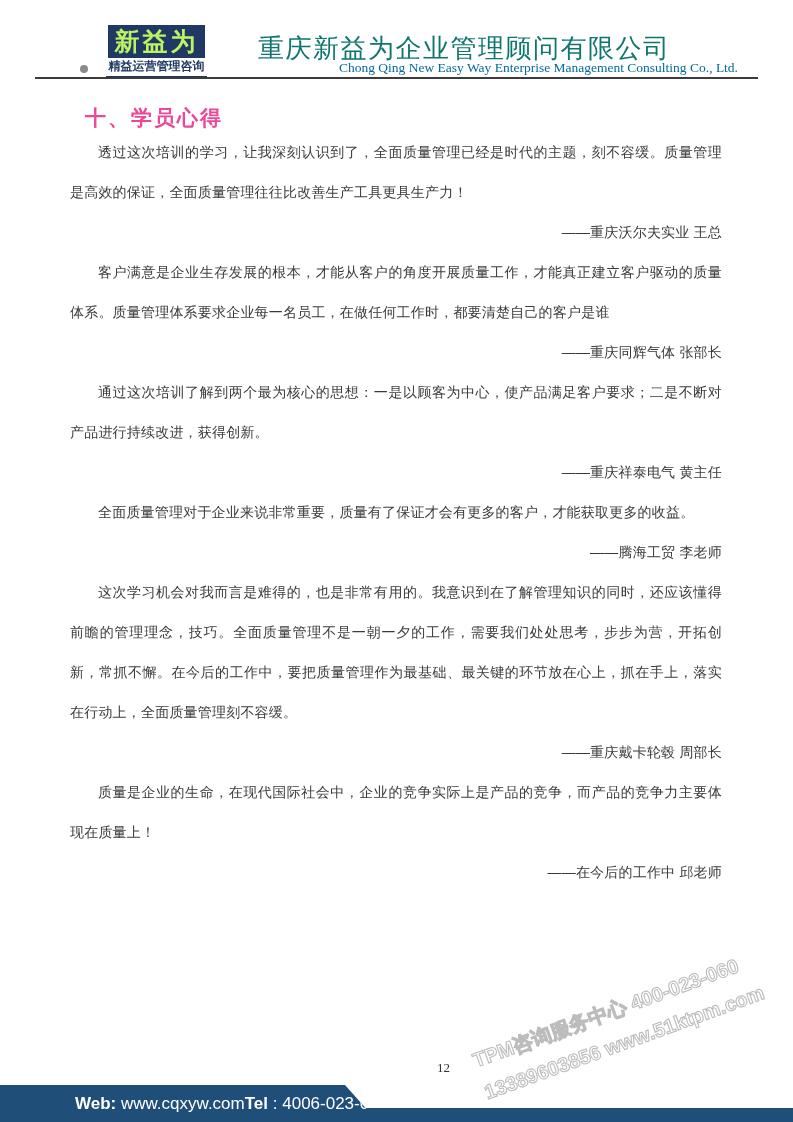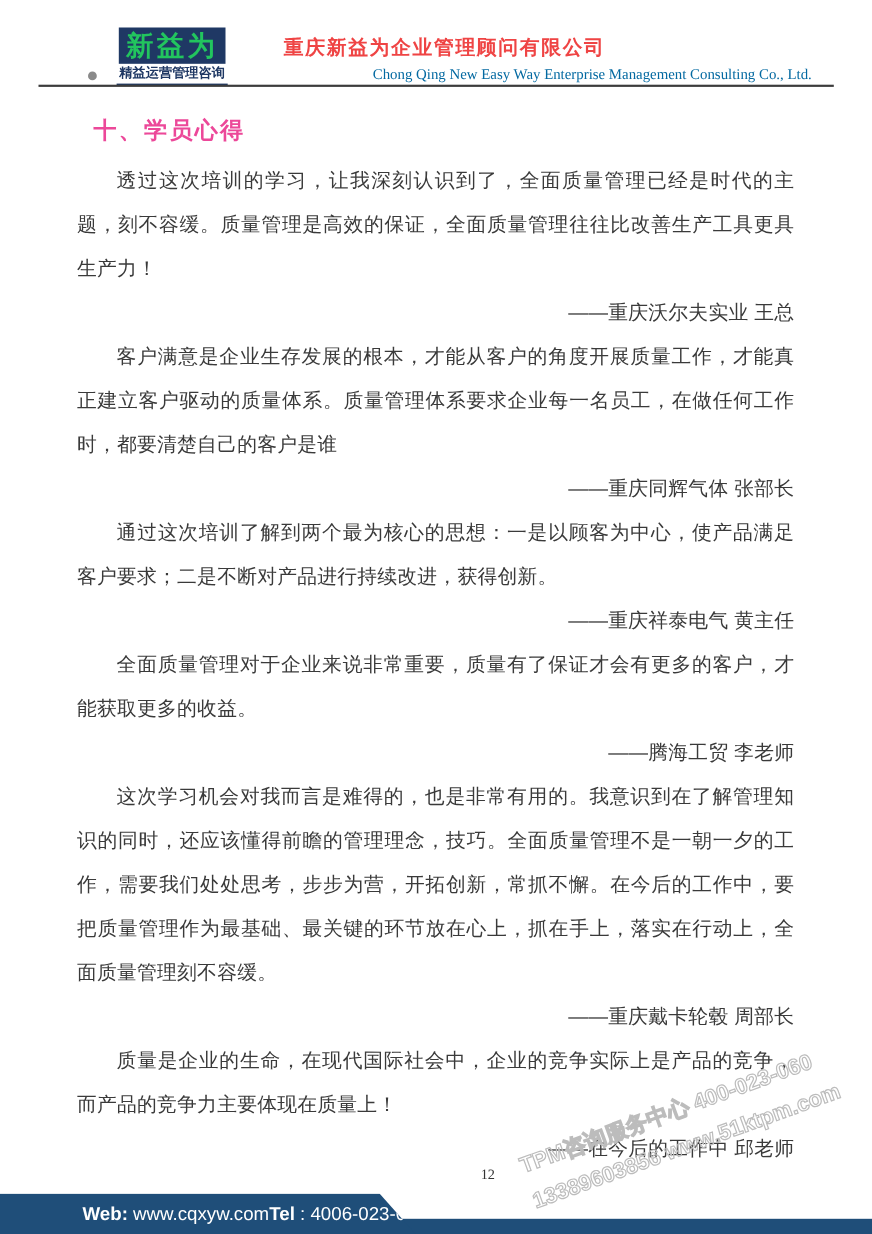--- a/index.html
+++ b/index.html
@@ -4,53 +4,53 @@
 <style>
   html,body{margin:0;padding:0;background:#e8e8e8;}
   .page{
     position:relative;width:793px;height:1122px;margin:0 auto;
     background:#ffffff;overflow:hidden;
     font-family:"Liberation Sans","DejaVu Sans",sans-serif;
   }
   
   .logo-box{
     position:absolute;left:108px;top:25px;width:97px;height:33px;
-    background:#1f3864;color:#22c55e;display:flex;align-items:center;justify-content:center;
+    background:#1f3864;color:#bef264;display:flex;align-items:center;justify-content:center;
     font-weight:bold;font-size:25px;letter-spacing:3px;
   }
   .logo-sub{
     position:absolute;left:106px;top:58px;width:101px;text-align:center;
     color:#1f3864;font-weight:bold;font-size:12px;letter-spacing:0px;
     border-bottom:2px solid #1f3864;padding-bottom:1px;
   }
   .header-dot{
     position:absolute;left:80px;top:65px;width:8px;height:8px;border-radius:50%;
     background:#8a8a8a;
   }
   .company-cn{
     position:absolute;left:258px;top:31px;
-    font-size:18px;font-weight:bold;color:#ef4444;letter-spacing:1.5px;white-space:nowrap;
+    font-size:26px;font-weight:normal;color:#0f766e;letter-spacing:1.5px;white-space:nowrap;
   }
   .company-en{
     position:absolute;left:0;top:60px;width:738px;text-align:right;
     font-family:"Liberation Serif","DejaVu Serif",serif;
     font-size:13.5px;color:#0369a1;white-space:nowrap;
   }
   .header-rule{
     position:absolute;left:35px;top:77px;width:723px;height:2px;background:#3c3c3c;
   }
   
   .section-title{
     position:absolute;left:85px;top:104px;
     font-size:21px;font-weight:bold;color:#ec4899;letter-spacing:2px;
   }
   
   .content{
-    position:absolute;left:70px;top:144px;width:652px;
-    font-size:18px;line-height:40px;color:#3a3a3a;letter-spacing:0.2px;
+    position:absolute;left:70px;top:132px;width:652px;
+    font-size:14px;line-height:40px;color:#3a3a3a;letter-spacing:0.2px;
   }
   .content p{margin:0;}
   .quote{text-align:justify;text-indent:2em;}
   .attr{text-align:right;}
   
   .watermark{
     position:absolute;left:470px;top:990px;width:310px;
     transform:rotate(-20deg);transform-origin:center;
     font-weight:bold;font-size:20px;line-height:34px;white-space:nowrap;
     color:transparent;-webkit-text-stroke:1.1px #bcbcbc;

